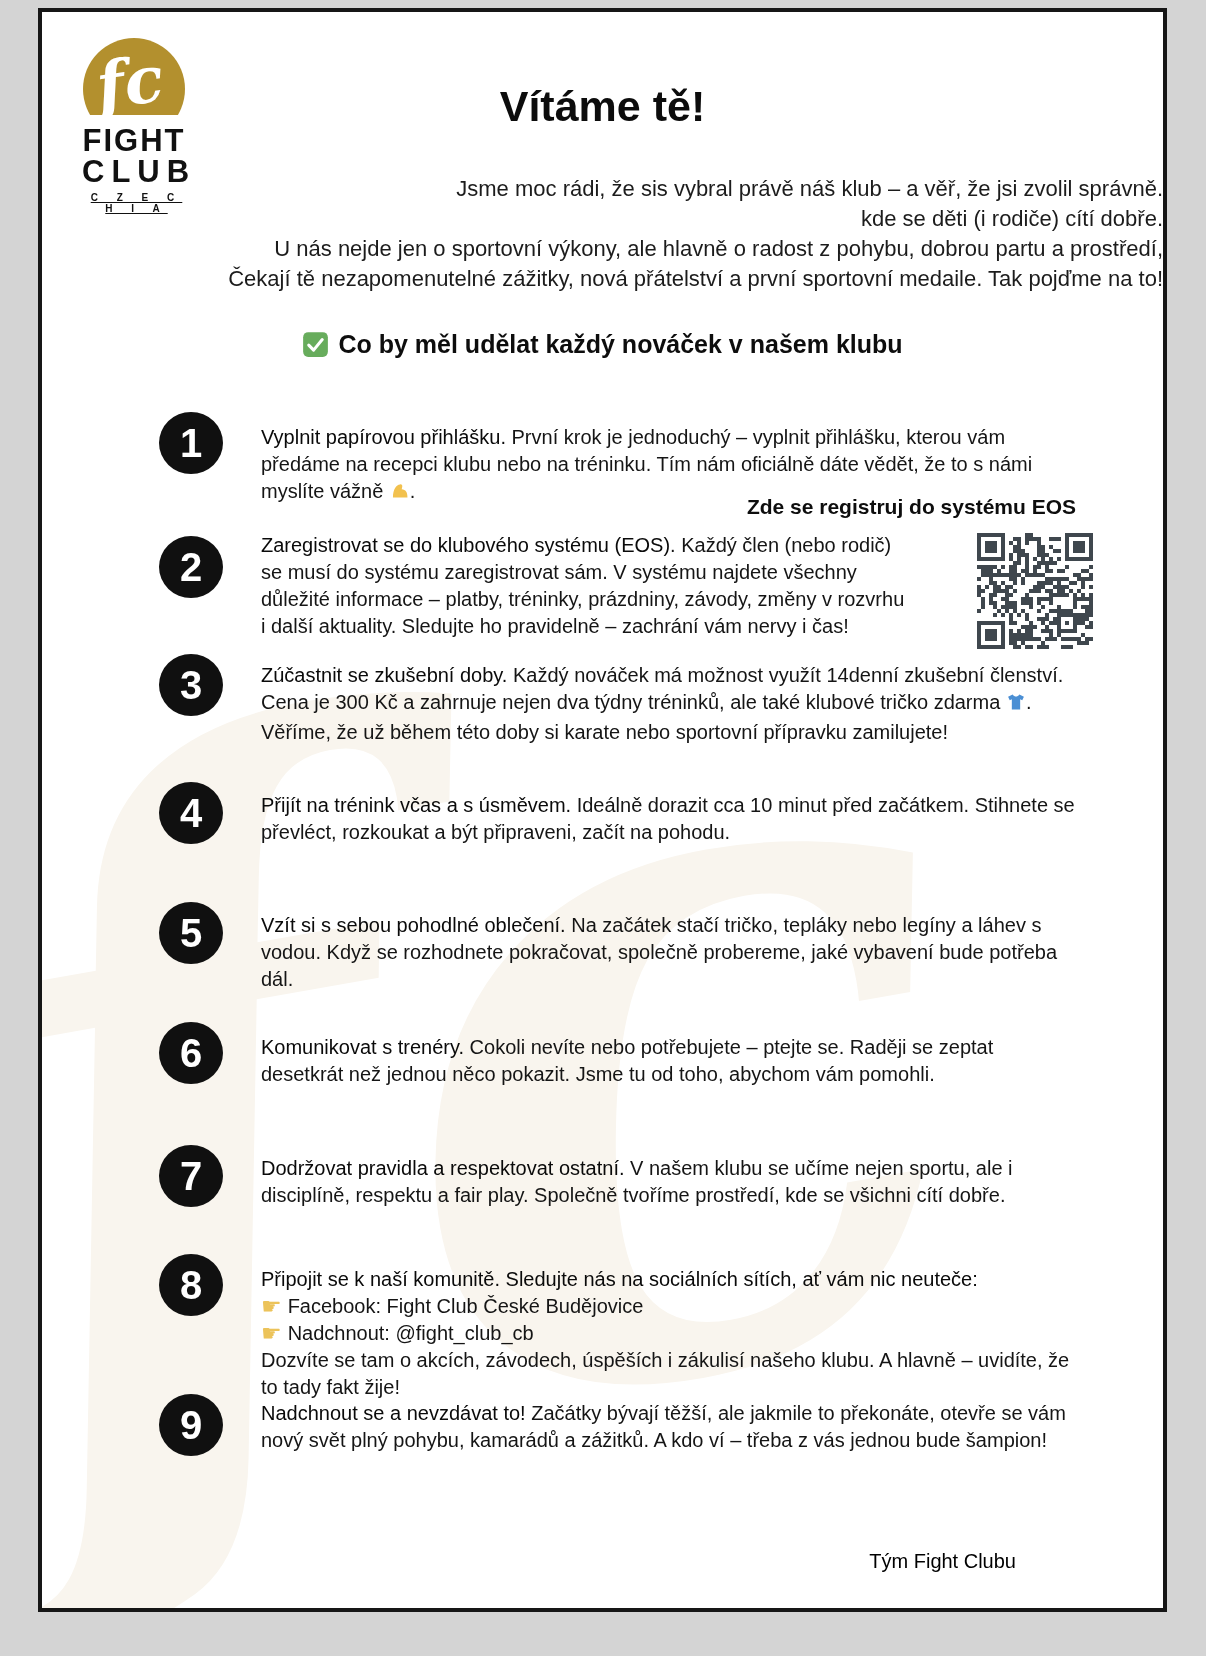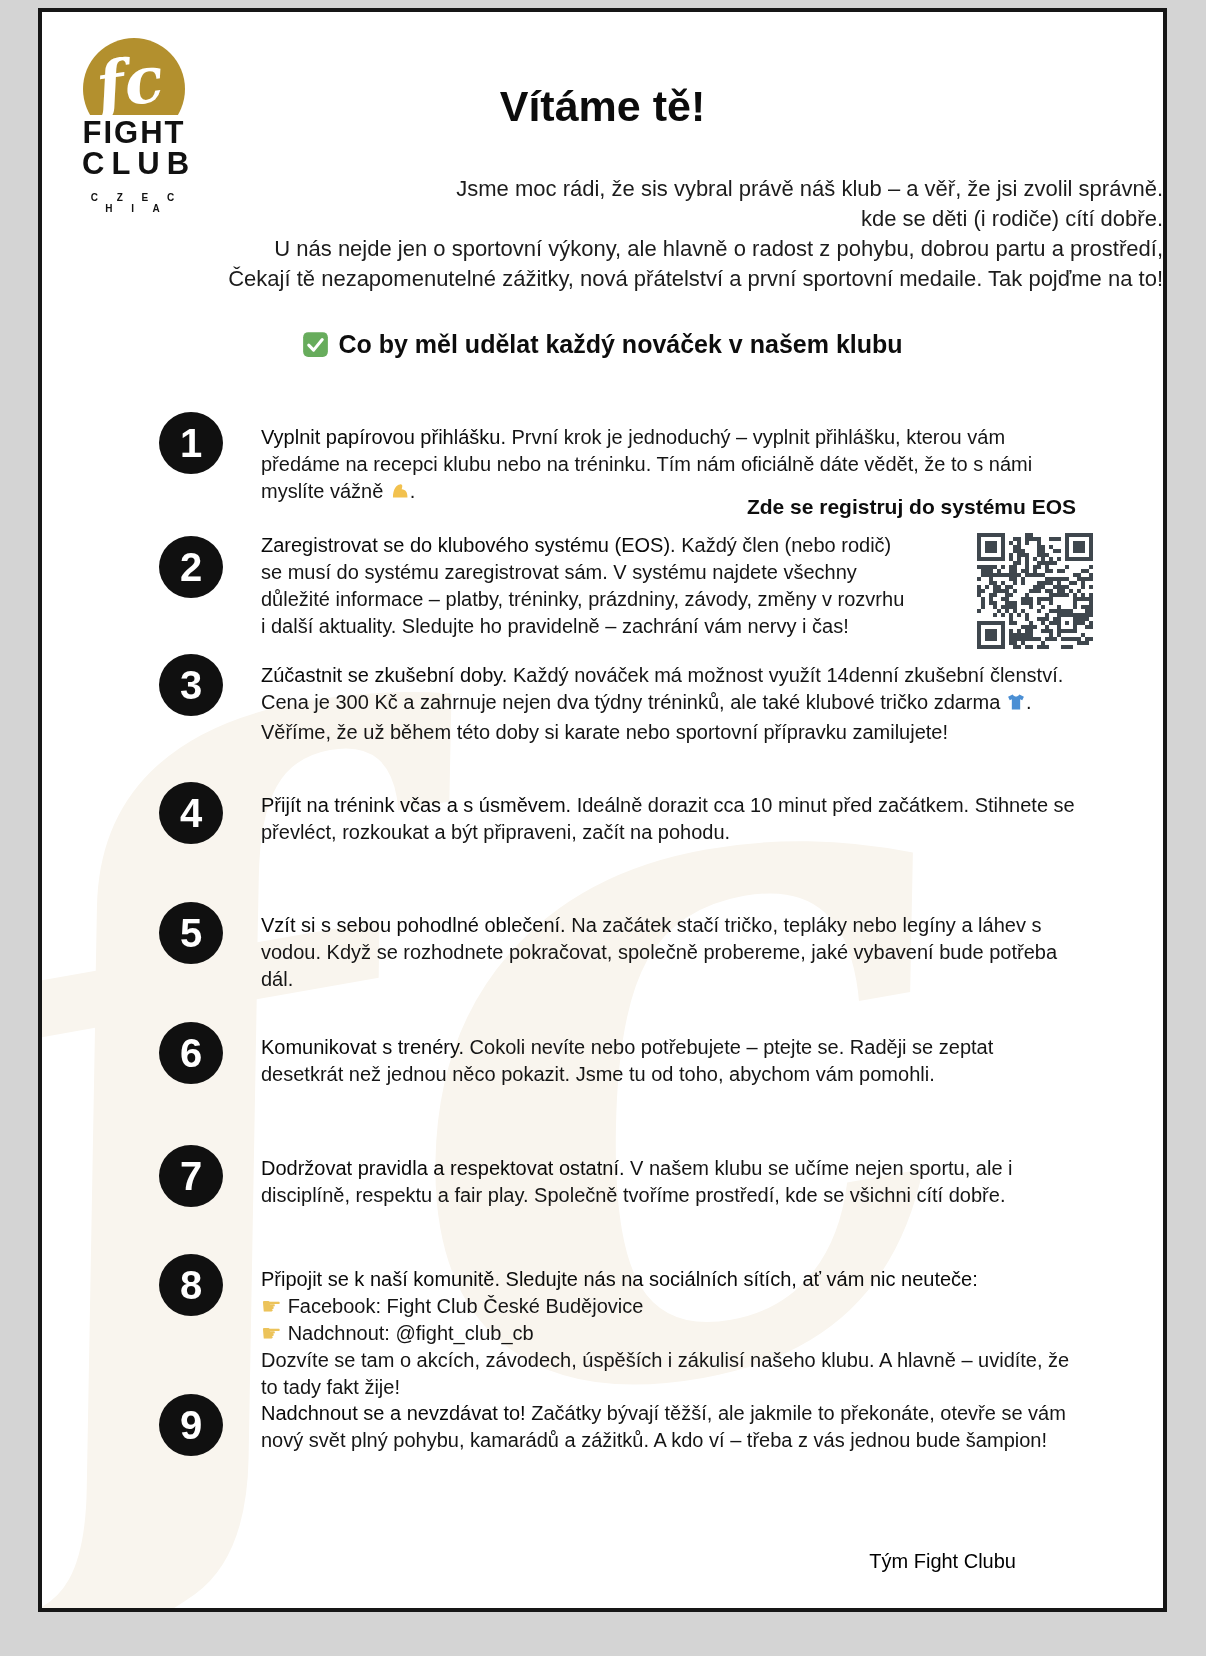--- a/index.html
+++ b/index.html
@@ -21,23 +21,23 @@
     position:absolute; left:-70px; top:580px;
     font-family:"DejaVu Serif",serif; font-style:italic; font-weight:bold;
     font-size:950px; line-height:1; color:#f9f5ee;
     transform:rotate(-10deg); z-index:0; user-select:none;
   }
   .layer { position:absolute; inset:0; z-index:1; }
 
   
   .logo { position:absolute; left:36px; top:26px; width:112px; text-align:center; }
   .logo-circle-svg { display:block; margin:0 auto; }
-  .logo-fight { font-size:31px; font-weight:bold; letter-spacing:2px; color:#111; line-height:1.0; margin-top:2px;}
+  .logo-fight { font-size:31px; font-weight:bold; letter-spacing:2px; color:#111; line-height:1.0; margin-top:10px;}
   .logo-club  { font-size:31px; font-weight:bold; letter-spacing:7px; color:#111; line-height:1.0; margin-left:4px;}
-  .logo-czechia { font-size:10px; font-weight:bold; letter-spacing:8px; color:#111; margin-top:13px; margin-left:5px;}
+  .logo-czechia { font-size:10px; font-weight:bold; letter-spacing:8px; color:#111; margin-top:5px; margin-left:5px;text-decoration:underline;}
 
   .title {
     position:absolute; top:70px; left:0; width:100%;
     text-align:center; font-size:43px; font-weight:bold; color:#0c0c0c;
   }
   .intro {
     position:absolute; top:162px; left:0; width:100%;
     text-align:right; font-size:22px; line-height:30px; color:#1c1c1c;
   }
   .section-heading {

